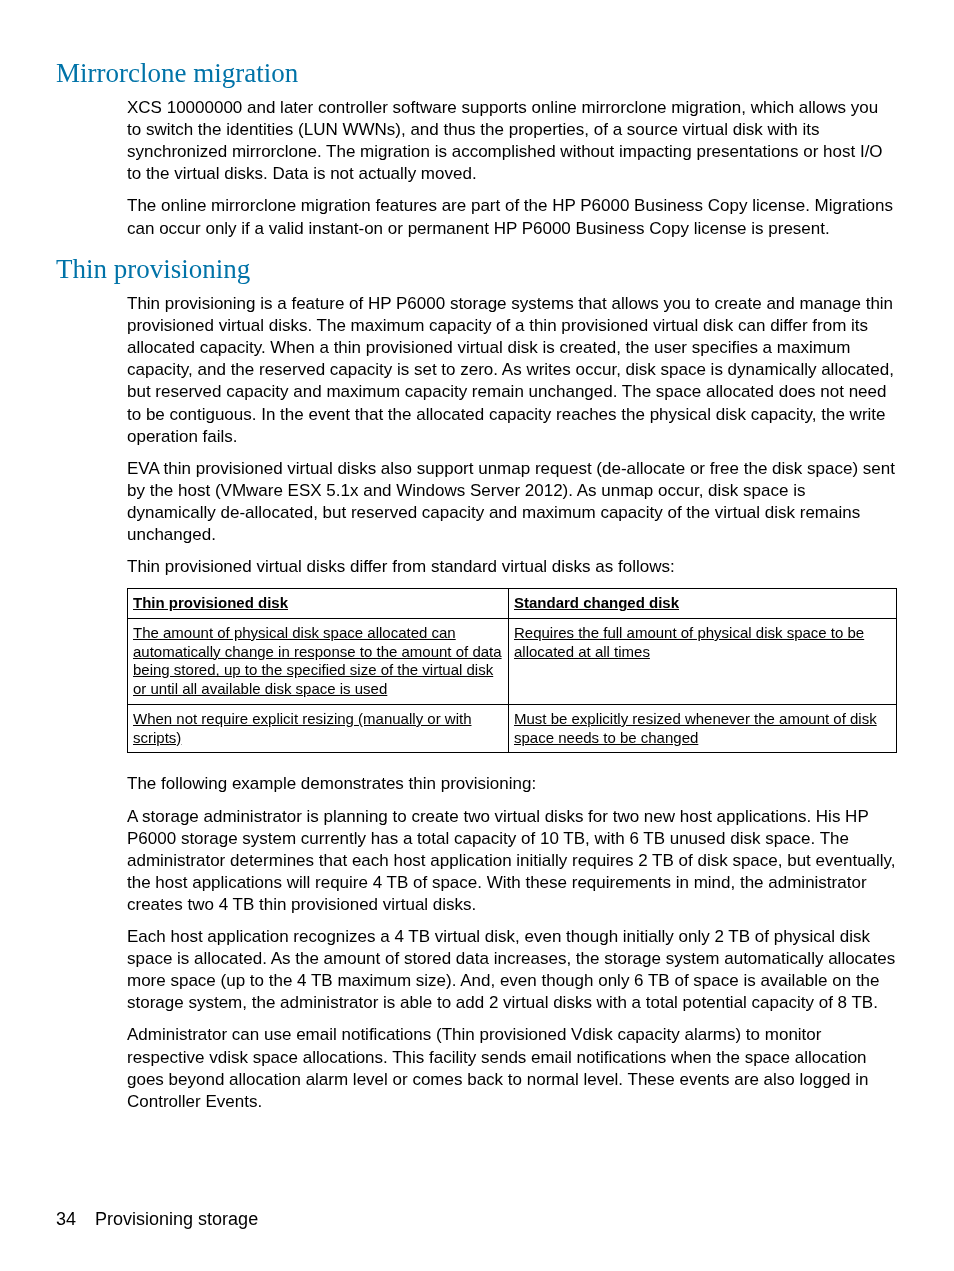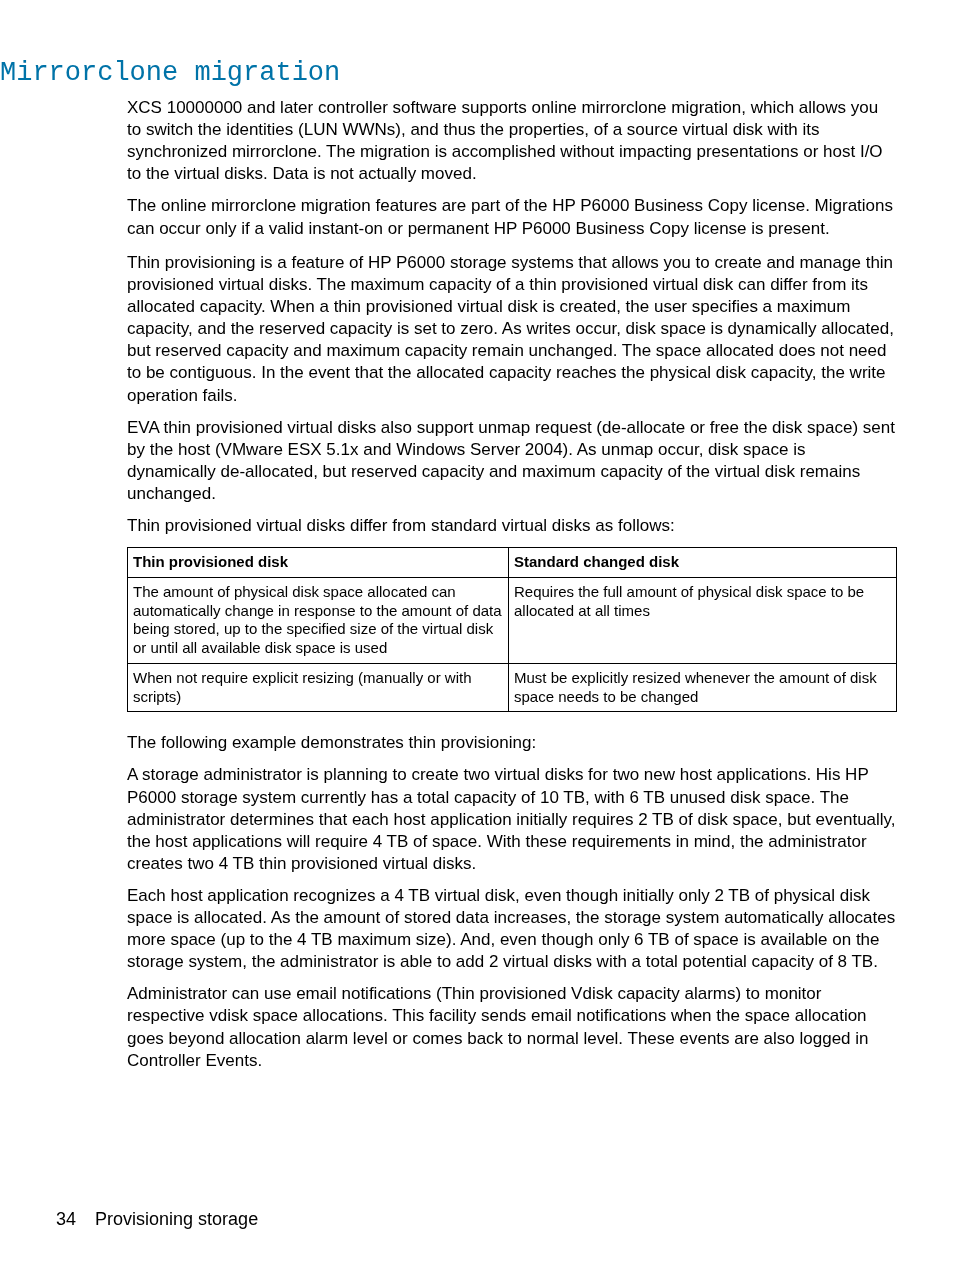--- a/index.html
+++ b/index.html
@@ -15,25 +15,26 @@
     font-size: 17px;
     line-height: 1.3;
   }
   .page {
     position: relative;
     width: 954px;
     height: 1271px;
     box-sizing: border-box;
   }
   h2.section {
-    font-family: Liberation Mono, monospace;
+    font-family: Liberation Serif, serif;
     font-weight: 400;
     color: #0073a8;
     font-size: 27px;
     margin: 0 0 6px 0;
+    padding-left: 56px;
   }
   .indent {
     margin-left: 127px;
     margin-right: 57px;
   }
   p.body {
     margin: 0 0 10px 0;
     font-size: 17px;
     line-height: 1.30;
   }
@@ -44,20 +45,21 @@
     margin-top: 10px;
     margin-bottom: 20px;
     font-size: 15px;
     line-height: 1.25;
   }
   table.diff th, table.diff td {
     border: 1px solid #000;
     padding: 5px 5px;
     text-align: left;
     vertical-align: top;
+    text-decoration: underline;
   }
   table.diff th {
     font-weight: 700;
   }
   table.diff td.col1, table.diff th.col1 { width: 370px; }
   .footer {
     position: absolute;
     bottom: 40px;
     left: 56px;
     font-size: 18px;
@@ -73,23 +75,24 @@
 
   <div class="sec1">
     <h2 class="section">Mirrorclone migration</h2>
     <div class="indent">
       <p class="body">XCS 10000000 and later controller software supports online mirrorclone migration, which allows you to switch the identities (LUN WWNs), and thus the properties, of a source virtual disk with its synchronized mirrorclone. The migration is accomplished without impacting presentations or host I/O to the virtual disks. Data is not actually moved.</p>
       <p class="body">The online mirrorclone migration features are part of the HP P6000 Business Copy license. Migrations can occur only if a valid instant-on or permanent HP P6000 Business Copy license is present.</p>
     </div>
   </div>
 
   <div class="sec2">
+    <h2 class="section">Thin provisioning</h2>
     <div class="indent">
       <p class="body">Thin provisioning is a feature of HP P6000 storage systems that allows you to create and manage thin provisioned virtual disks. The maximum capacity of a thin provisioned virtual disk can differ from its allocated capacity. When a thin provisioned virtual disk is created, the user specifies a maximum capacity, and the reserved capacity is set to zero. As writes occur, disk space is dynamically allocated, but reserved capacity and maximum capacity remain unchanged. The space allocated does not need to be contiguous. In the event that the allocated capacity reaches the physical disk capacity, the write operation fails.</p>
-      <p class="body">EVA thin provisioned virtual disks also support unmap request (de-allocate or free the disk space) sent by the host (VMware ESX 5.1x and Windows Server 2004). As unmap occur, disk space is dynamically de-allocated, but reserved capacity and maximum capacity of the virtual disk remains unchanged.</p>
+      <p class="body">EVA thin provisioned virtual disks also support unmap request (de-allocate or free the disk space) sent by the host (VMware ESX 5.1x and Windows Server 2012). As unmap occur, disk space is dynamically de-allocated, but reserved capacity and maximum capacity of the virtual disk remains unchanged.</p>
       <p class="body">Thin provisioned virtual disks differ from standard virtual disks as follows:</p>
     </div>
 
     <table class="diff">
       <tbody>
           <tr>
         <th class="col1">Thin provisioned disk</th>
         <th>Standard changed disk</th>
       </tr>
       <tr>

